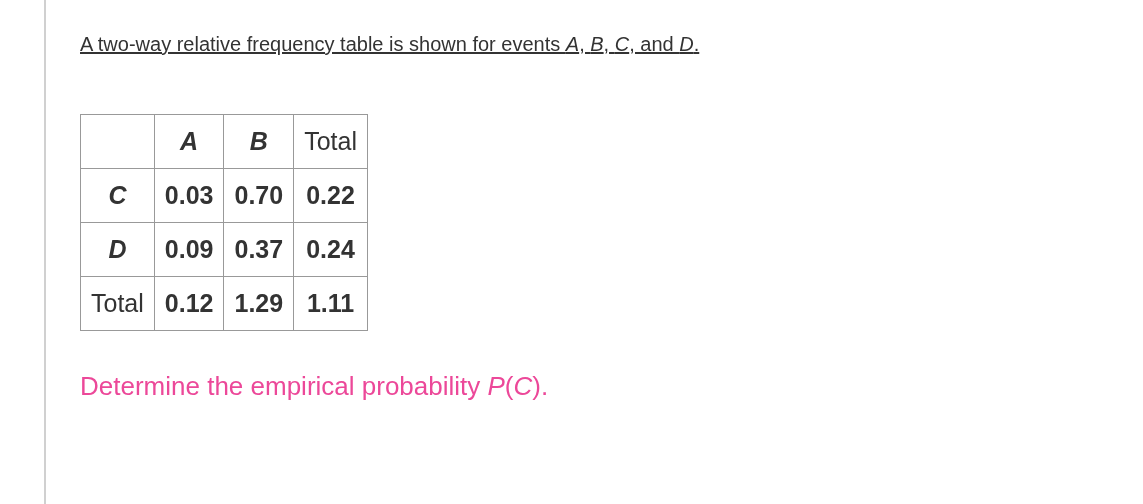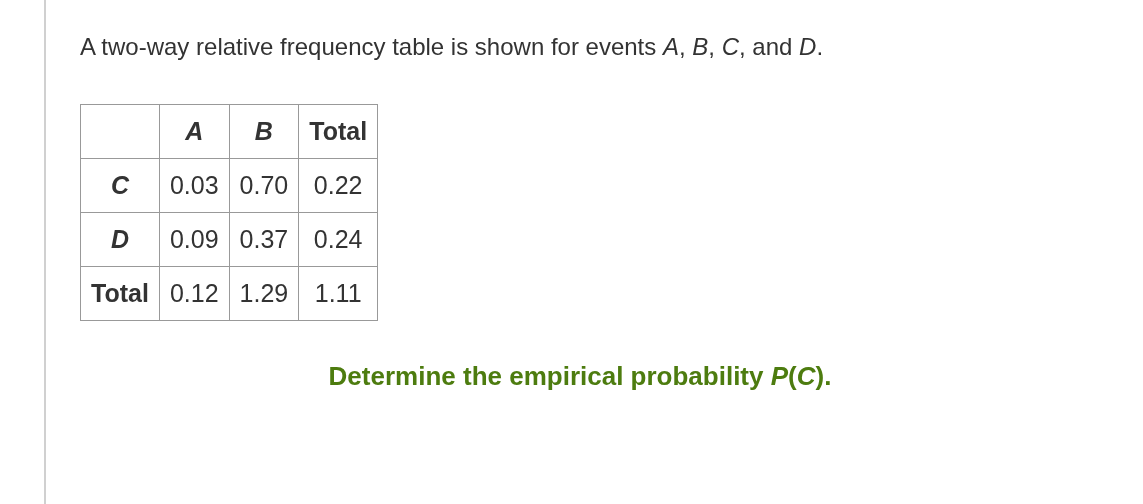--- a/index.html
+++ b/index.html
@@ -24,54 +24,54 @@
       background: #d0d0d0;
     }
     .content {
       position: absolute;
       left: 80px;
       top: 30px;
       width: 1000px;
       color: #333333;
     }
     .intro-text {
-      font-size: 24px;
+      font-size: 20px;
       font-weight: 400;
       line-height: 1.4;
-      margin-bottom: 40px;
+      margin-bottom: 56px;
       color: #333333;
+      text-decoration: underline;
     }
     .intro-text .ital {
       font-style: italic;
     }
     table.freq {
       border-collapse: collapse;
       margin-bottom: 40px;
     }
     table.freq td, table.freq th {
       border: 1px solid #999999;
       padding: 12px 10px;
       font-size: 25px;
       text-align: center;
       min-width: 66px;
       color: #333333;
-      font-weight: 400;
+      font-weight: 700;
     }
     table.freq th {
-      font-weight: 700;
+      font-weight: 400;
     }
     table.freq .ital {
       font-style: italic;
       font-weight: 700;
     }
     .question-text {
       font-size: 26px;
-      font-weight: 700;
-      color: #4d7c0f;
-      text-align: center;
+      font-weight: 400;
+      color: #ec4899;
     }
     .question-text .ital {
       font-style: italic;
     }
   </style>
 </head>
 <body>
 
 <div class="border-line"></div>
 

